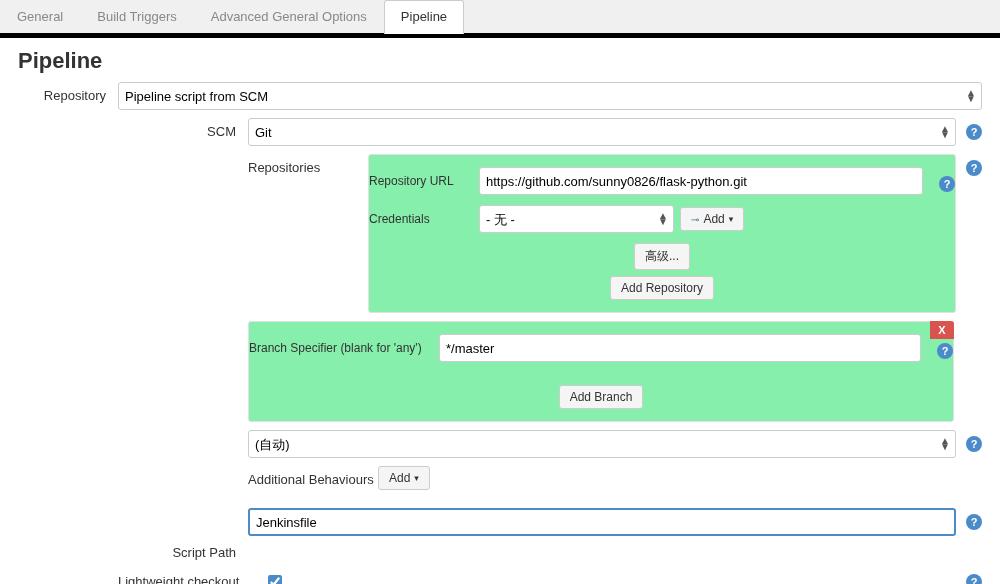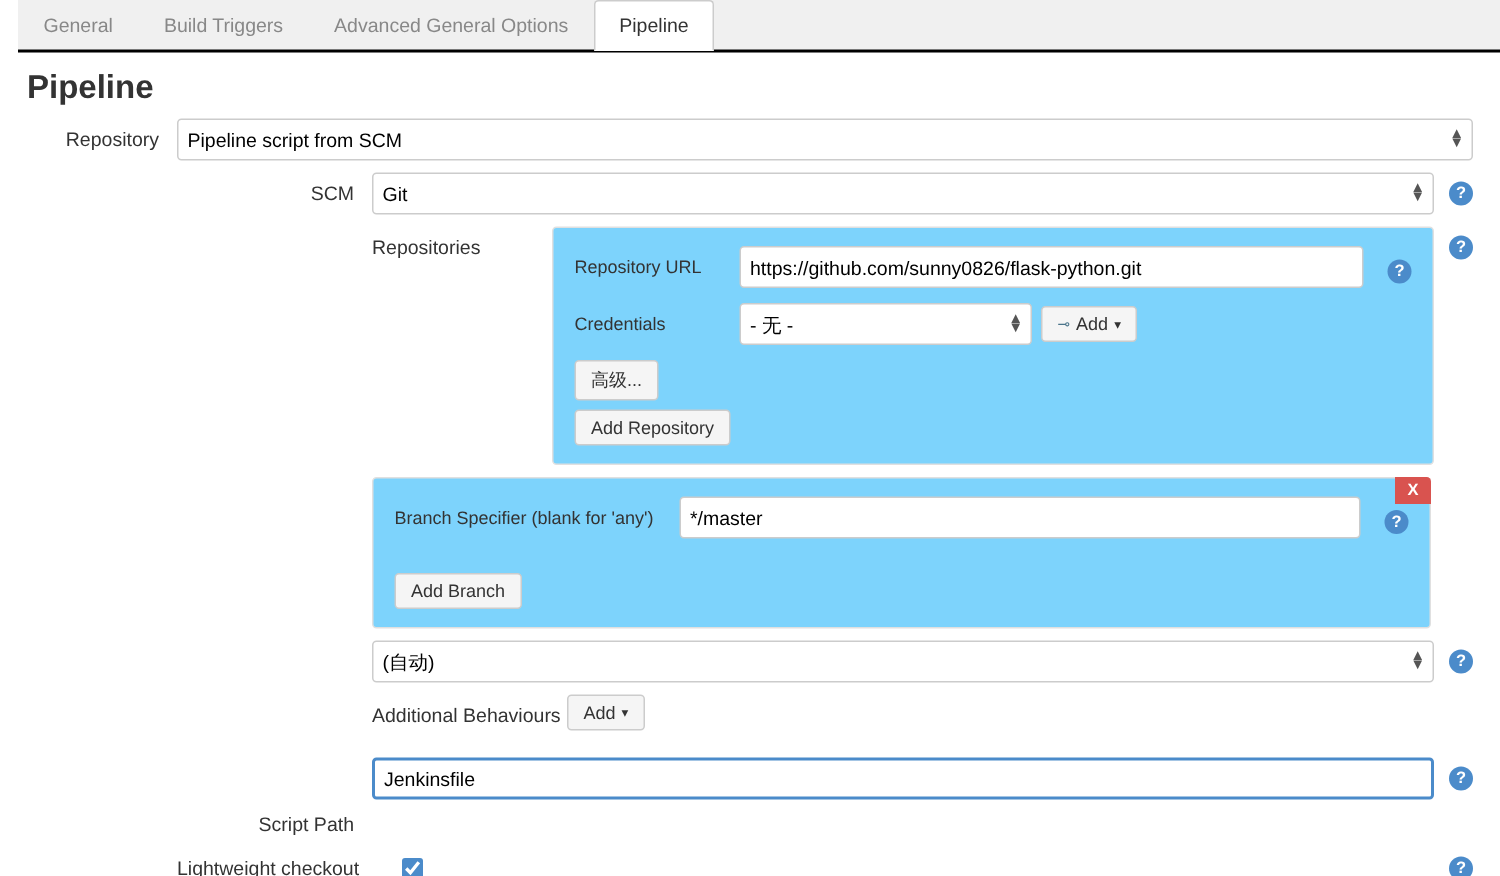--- a/index.html
+++ b/index.html
@@ -5,22 +5,21 @@
     * { box-sizing: border-box; margin: 0; padding: 0; }
     body {
       font-family: -apple-system, BlinkMacSystemFont, "Segoe UI", Arial, sans-serif;
       font-size: 13px;
       color: #333;
       background: #fff;
     }
     .tabs {
       display: flex;
       background: #f0f0f0;
-      border-bottom: 2px solid #000000;
-      margin-left: 12px;
+      border-bottom: 5px solid #000000;
     }
     .tab {
       padding: 8px 16px;
       color: #888;
       cursor: pointer;
       border: 1px solid transparent;
     }
     .tab.active {
       background: #fff;
       color: #333;
@@ -94,24 +93,24 @@
       width: 120px;
       padding-top: 6px;
       font-size: 13px;
     }
     .sublabel-wide {
       width: 130px;
       padding-top: 6px;
       font-size: 13px;
     }
     .panel {
-      background: #7dd3fc;
+      background: #86efac;
       border: 1px solid #e0e0e0;
       border-radius: 3px;
-      padding: 12px 14px;
+      padding: 12px 0;
       flex: 1;
       position: relative;
     }
     .panel-row {
       display: flex;
       align-items: center;
       margin-bottom: 10px;
     }
     .panel-label {
       width: 110px;
@@ -136,21 +135,21 @@
       cursor: pointer;
       color: #333;
     }
     .btn-key {
       color: #4b758b;
       font-size: 10px;
       margin-right: 4px;
     }
     .panel-actions {
       display: flex;
-      justify-content: flex-start;
+      justify-content: center;
       gap: 8px;
       margin-top: 6px;
     }
     .help-icon {
       width: 16px;
       height: 16px;
       border-radius: 50%;
       background: #4b8bca;
       color: #fff;
       display: inline-flex;

